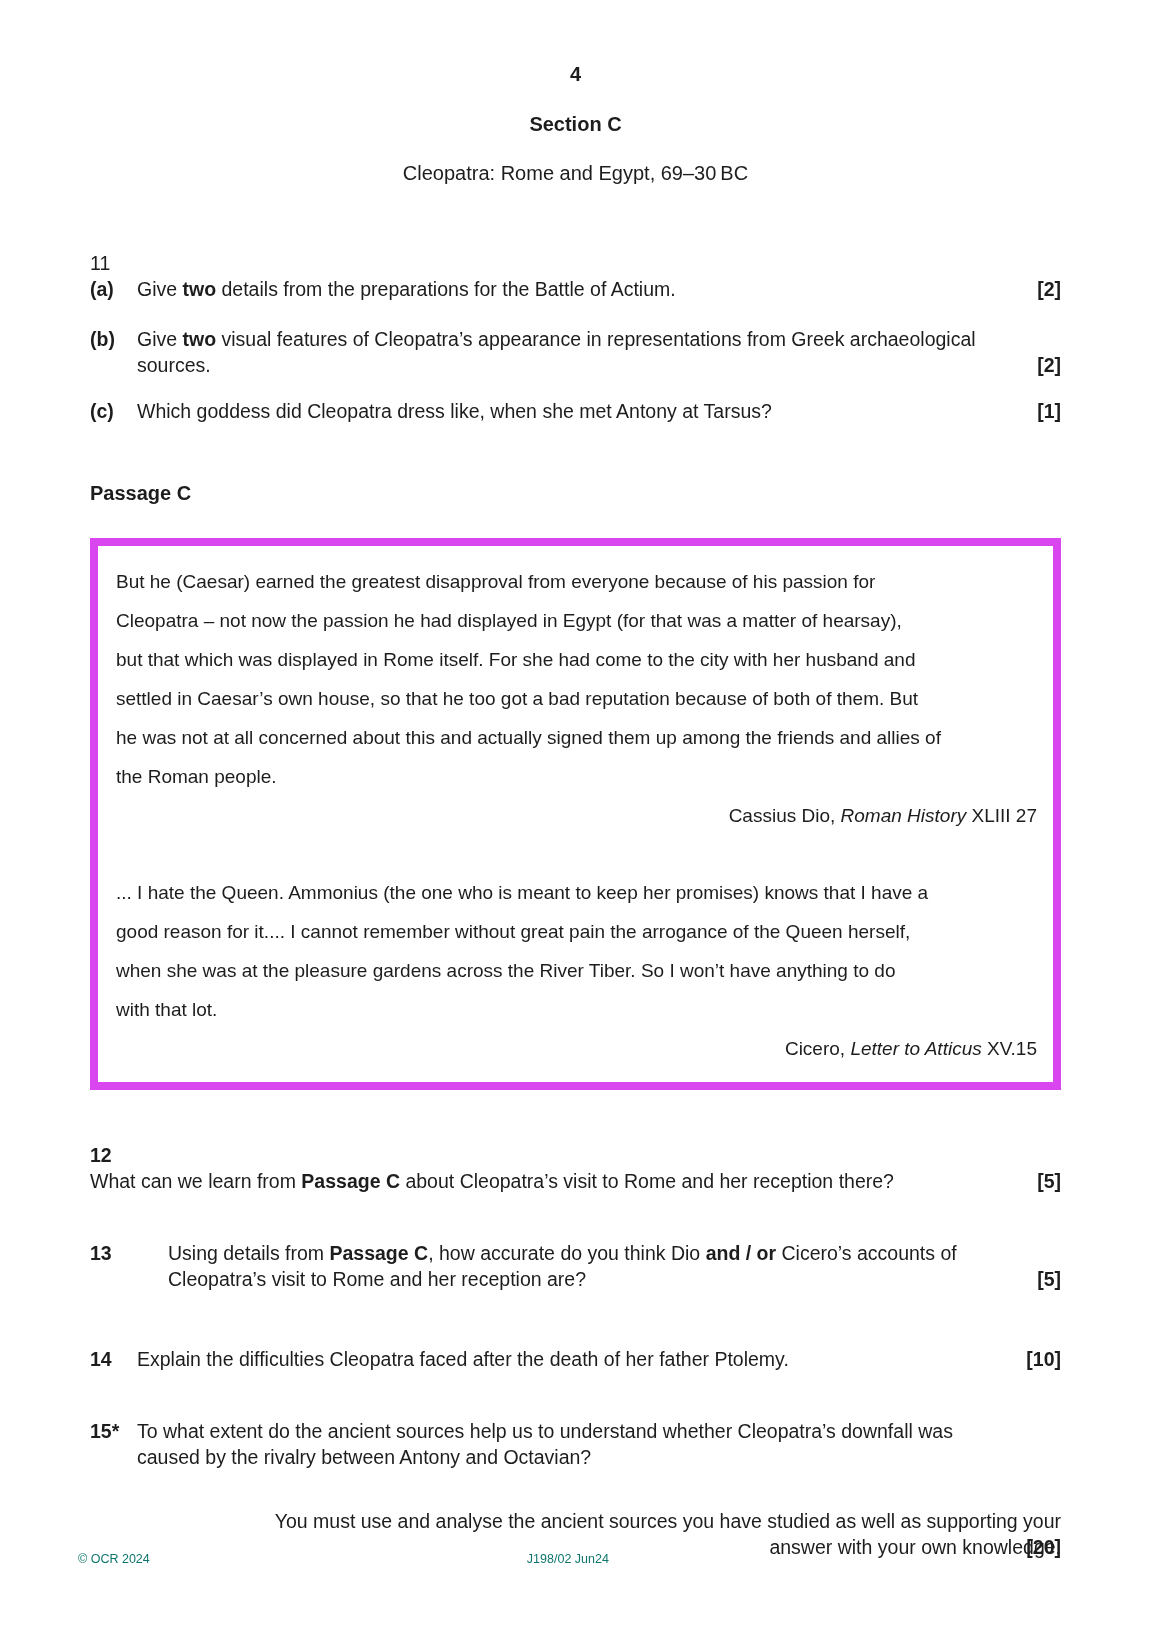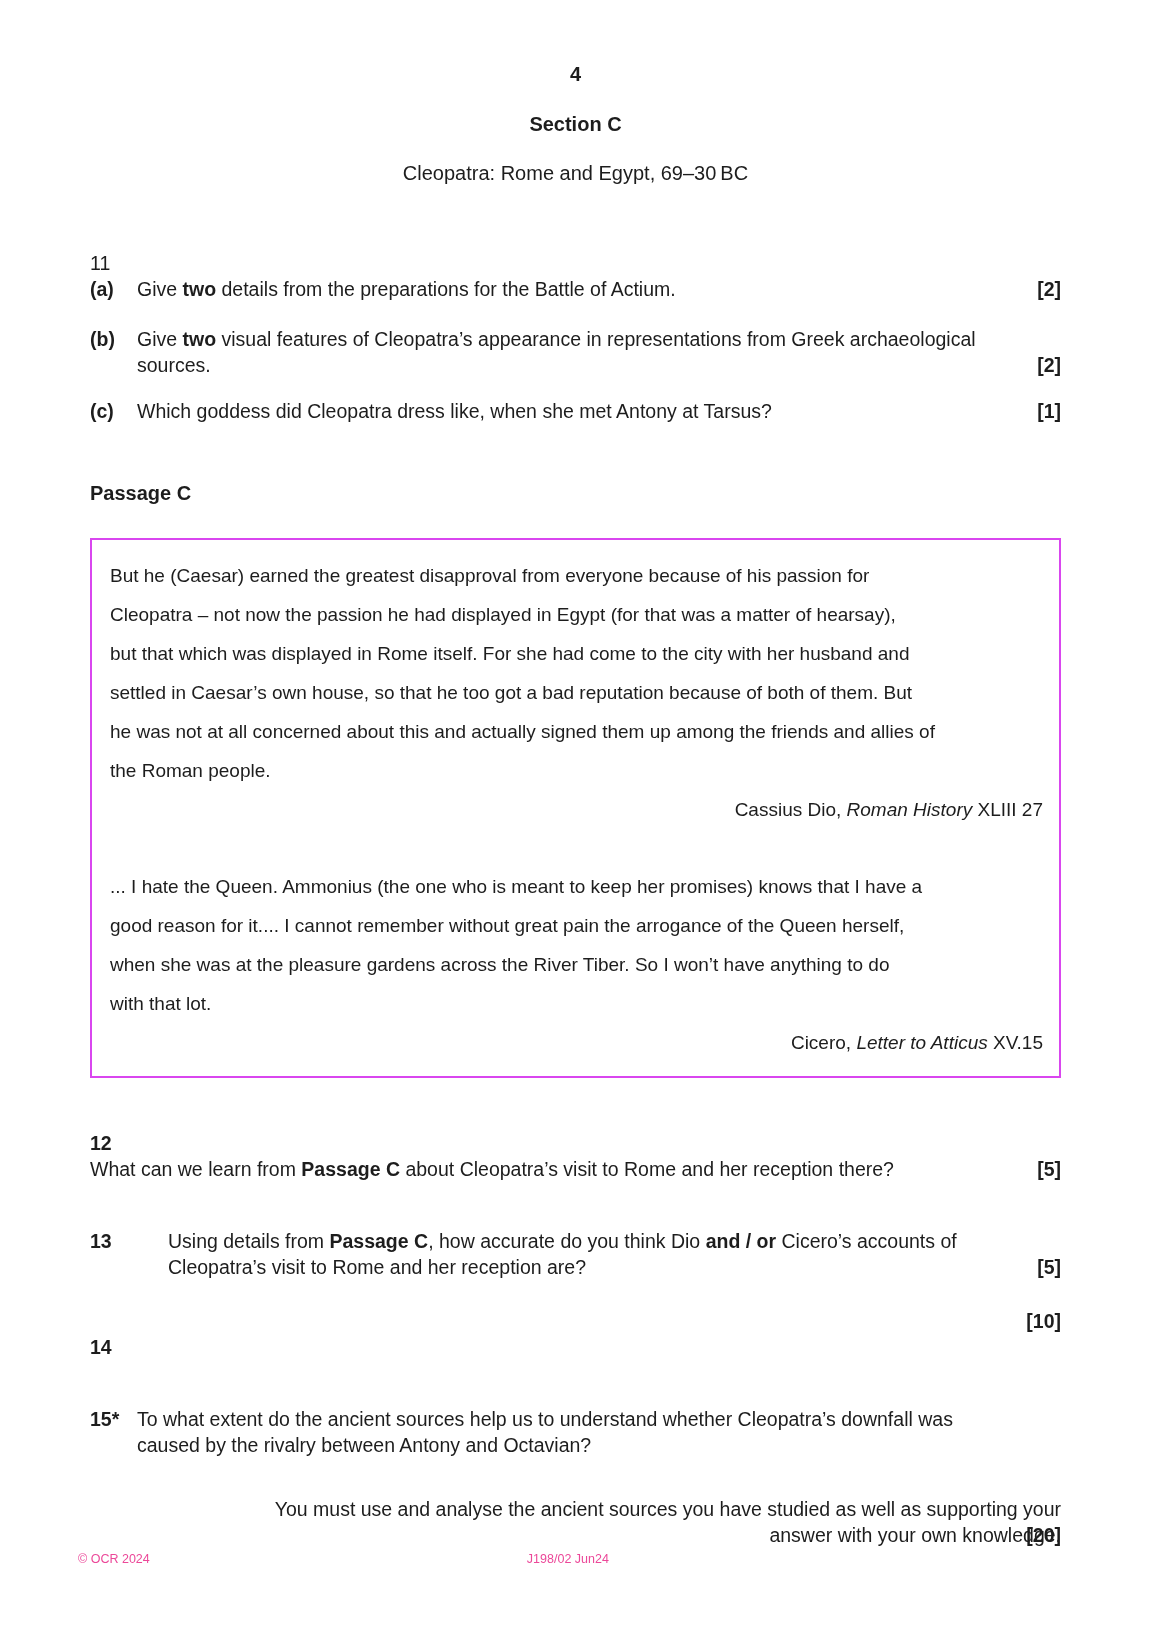--- a/index.html
+++ b/index.html
@@ -71,21 +71,21 @@
 
   .passage-heading {
     margin-top: 56px;
     font-weight: bold;
     font-size: 20px;
     line-height: 26px;
   }
 
   .passage-box {
     margin-top: 32px;
-    border: 2px solid #d946ef;
+    border: 8px solid #d946ef;
     box-sizing: border-box;
     padding: 16px 16px 14px 18px;
     font-size: 19px;
   }
   .pline { line-height: 39px; white-space: nowrap; }
   .attribution { line-height: 39px; text-align: right; }
   .quote-2 { margin-top: 38px; }
 
   .row-q12 { margin-top: 52px; flex-direction: column; }
   .row-q13 { margin-top: 46px; gap: 31px; }
@@ -93,21 +93,21 @@
   .row-q15 { margin-top: 46px; }
   .para2 { margin-top: 38px; text-align: right; }
 
   .footer {
     position: absolute;
     top: 1552px;
     left: 78px;
     right: 97px;
     font-size: 12.5px;
     line-height: 15px;
-    color: #ec4899;
+    color: #0f766e;
   }
   .paper-code {
     position: absolute;
     left: 50%;
     transform: translateX(-52%);
     top: 0;
   }
 </style>
 </head>
 <body>
@@ -192,20 +192,21 @@
         <span><span>Using details from </span><span class="b">Passage C</span><span>, how accurate do you think Dio </span><span class="b">and / or</span><span> Cicero’s accounts of</span><br><span>Cleopatra’s visit to Rome and her reception are?</span></span>
         <span class="marks">[5]</span>
       </div>
     </div>
   </div>
 
   <div class="qrow row-q14">
     <div class="qnum">14</div>
     <div class="qtext">
       <div class="para">
+        <span><span>Explain the difficulties Cleopatra faced after the death of her father Ptolemy.</span></span>
         <span class="marks">[10]</span>
       </div>
     </div>
   </div>
 
   <div class="qrow row-q15">
     <div class="qnum">15*</div>
     <div class="qtext">
       <div class="para">
         <span><span>To what extent do the ancient sources help us to understand whether Cleopatra’s downfall was</span><br><span>caused by the rivalry between Antony and Octavian?</span></span>

